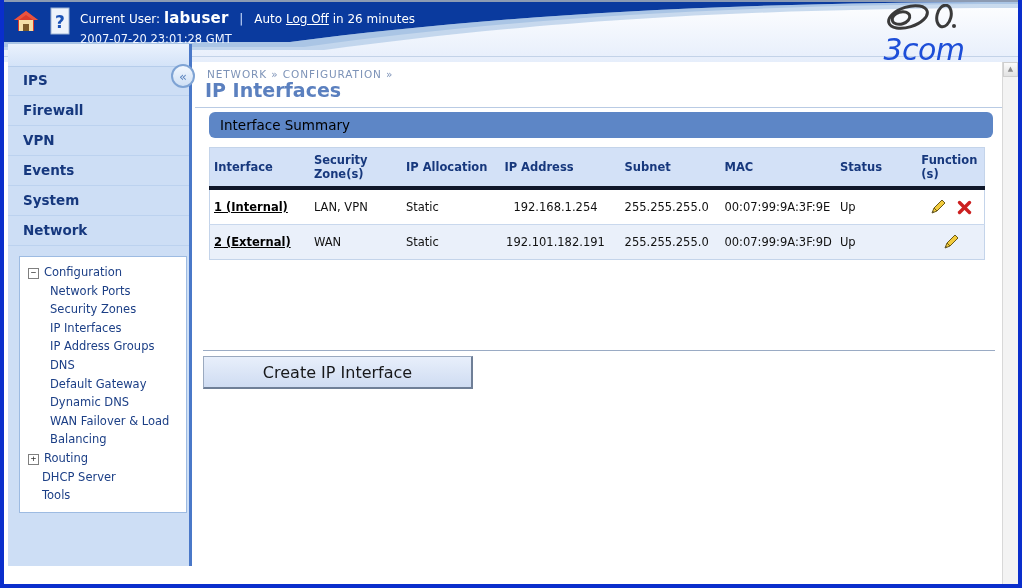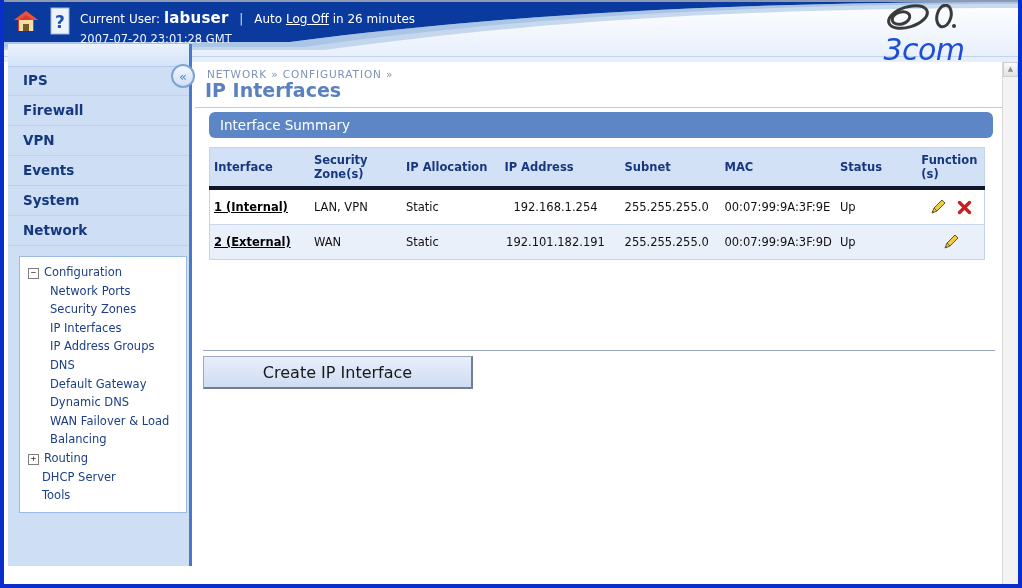--- a/index.html
+++ b/index.html
@@ -207,21 +207,21 @@
     background: #b9cbe4;
   }
 
   .panel-bar {
     position: absolute;
     left: 14px; top: 50px;
     width: 784px;
     height: 26px;
     background: #5d86c6;
     border-radius: 6px;
-    color: #ffffff;
+    color: #000000;
     font-size: 13.5px;
     line-height: 26px;
     padding-left: 11px;
     box-sizing: border-box;
   }
 
   table.grid {
     position: absolute;
     left: 14px; top: 85px;
     width: 776px;

